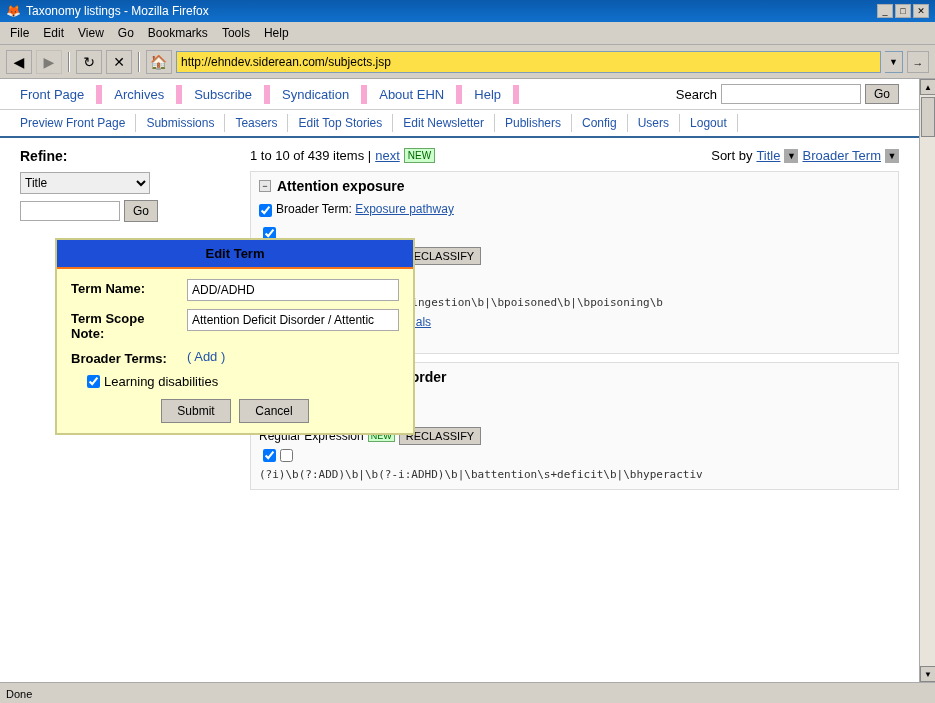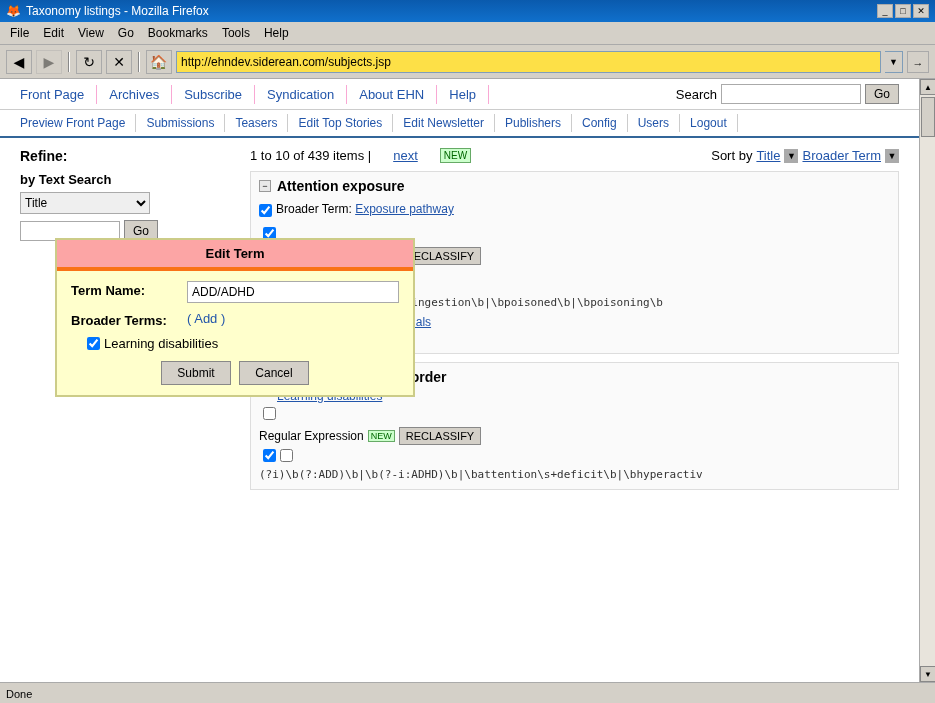--- a/index.html
+++ b/index.html
@@ -166,21 +166,21 @@
       padding: 5px 20px;
       display: flex;
       align-items: center;
       gap: 0;
     }
     .nav-primary a {
       color: #2255aa;
       text-decoration: none;
       font-size: 13px;
       padding: 2px 12px;
-      border-right: 1px solid #f9a8d4;
+      border-right: 6px solid #f9a8d4;
       cursor: pointer;
     }
     .nav-primary a:first-child { padding-left: 0; }
     .nav-primary .search-area {
       margin-left: auto;
       display: flex;
       align-items: center;
       gap: 4px;
     }
     .nav-primary .search-label { font-size: 13px; }
@@ -259,21 +259,21 @@
     .content-area {
       margin-left: 230px;
     }
     .pagination-row {
       display: flex;
       align-items: center;
       justify-content: space-between;
       margin-bottom: 8px;
       font-size: 13px;
     }
-    .pagination-left { display: flex; align-items: center; gap: 22px; }
+    .pagination-left { display: flex; align-items: center; gap: 4px; }
     .new-badge {
       background: #ccffcc;
       border: 1px solid #66aa66;
       font-size: 10px;
       padding: 1px 3px;
       color: #006600;
     }
     .sort-area { display: flex; align-items: center; gap: 4px; }
     .sort-link { color: #2255aa; text-decoration: underline; cursor: pointer; }
     .sort-arrow {
@@ -347,22 +347,22 @@
       position: absolute;
       top: 100px;
       left: 55px;
       width: 360px;
       background: #ffffcc;
       border: 2px solid #cccc88;
       z-index: 100;
       padding: 0;
     }
     .dialog-title-bar {
-      background: #fca5a5;
-      border-bottom: 4px solid #f97316;
+      background: #1d4ed8;
+      border-bottom: 2px solid #f97316;
       padding: 6px 10px;
       text-align: center;
       font-weight: bold;
       font-size: 13px;
     }
     .dialog-body {
       padding: 10px 14px;
     }
     .dialog-row {
       display: flex;
@@ -484,21 +484,20 @@
       <a>Publishers</a>
       <a>Config</a>
       <a>Users</a>
       <a>Logout</a>
     </div>
 
     <div class="page-body">
 
       <div class="refine-panel">
         <div class="refine-title">Refine:</div>
-        <div class="refine-subtitle">by Text Search</div>
         <div style="margin-bottom:6px;">
           <select class="select-box">
             <option>Title</option>
           </select>
         </div>
         <div style="display:flex;align-items:center;gap:4px;">
           <input class="text-input" type="text" style="">
           <button class="small-btn">Go</button>
         </div>
       </div>
@@ -580,20 +579,24 @@
 
       <div class="edit-term-dialog">
         <div class="dialog-title-bar">Edit Term</div>
         <div class="dialog-body">
 
           <div class="dialog-row">
             <span class="dialog-label">Term Name:</span>
             <input class="dialog-input" type="text" value="ADD/ADHD" style="">
           </div>
 
+          <div class="dialog-row">
+            <span class="dialog-label">Term Scope Note:</span>
+            <input class="dialog-textarea" type="text" value="Attention Deficit Disorder / Attentic" style="">
+          </div>
 
           <div class="dialog-row">
             <span class="dialog-label">Broader Terms:</span>
             <div class="broader-terms-area">
               <a class="add-link">( Add )</a>
             </div>
           </div>
 
           <div class="broader-checkbox-list">
             <div class="checkbox-row" style="margin-left:16px;">

